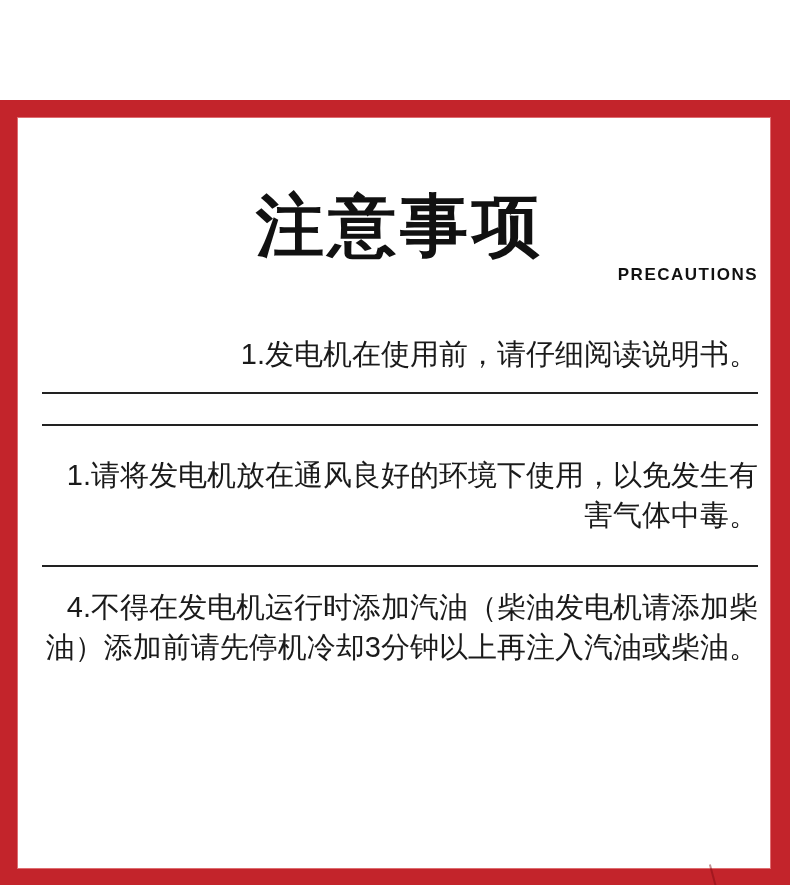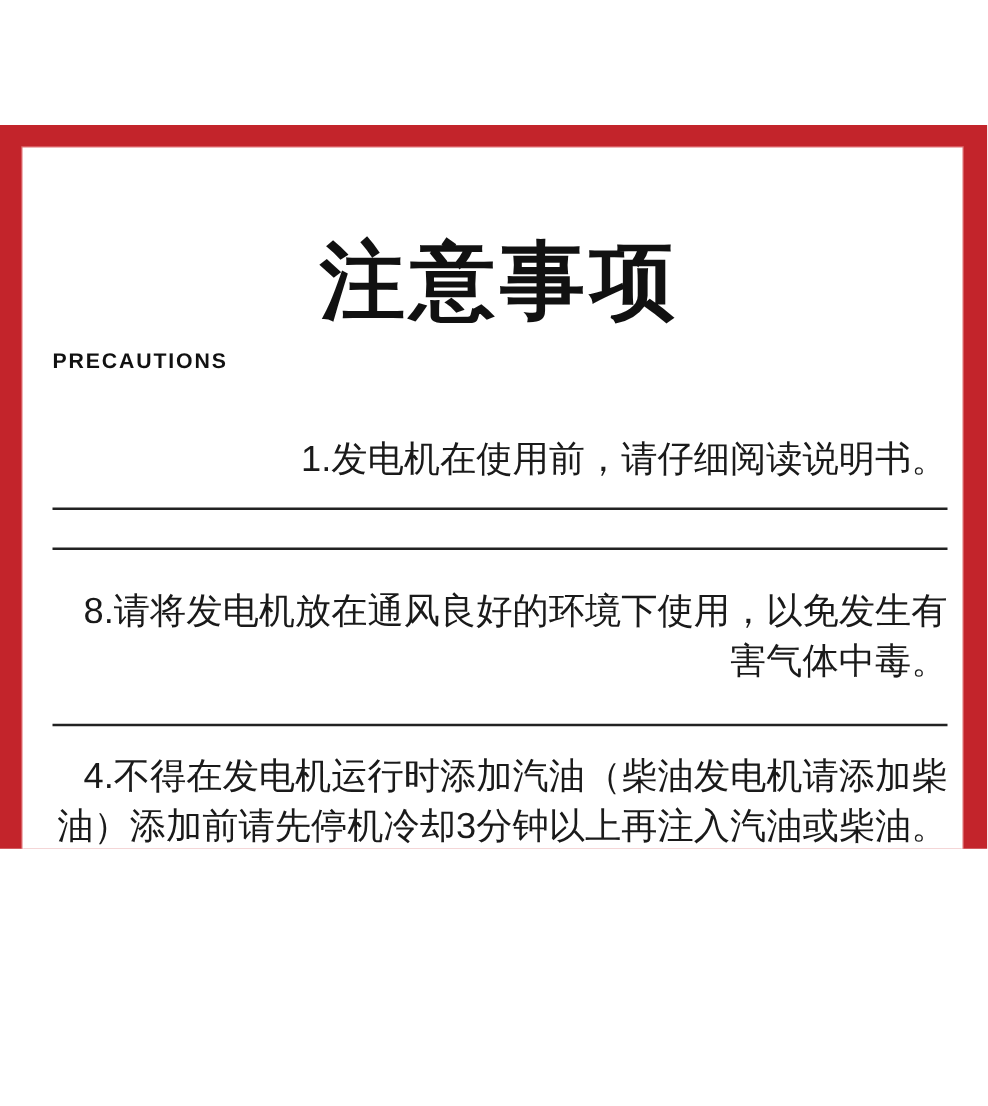--- a/index.html
+++ b/index.html
@@ -6,21 +6,21 @@
   html, body { margin: 0; padding: 0; }
   body {
     width: 790px;
     height: 885px;
     background: #ffffff;
     font-family: "Liberation Sans", "DejaVu Sans", sans-serif;
   }
   .page {
     position: relative;
     width: 790px;
-    height: 679px;
+    height: 885px;
     background: #ffffff;
     overflow: hidden;
   }
   .top-margin {
     position: absolute;
     top: 0; left: 0;
     width: 790px; height: 100px;
     background: #ffffff;
   }
   .red-frame {
@@ -41,22 +41,22 @@
   .title {
     margin: 0;
     text-align: center;
     font-size: 68px;
     line-height: 74px;
     font-weight: 800;
     letter-spacing: 4px;
     color: #111111;
   }
   .subtitle {
-    margin-top: 14px;
-    text-align: left;
+    margin-top: 0;
+    text-align: right;
     font-size: 17px;
     line-height: 26px;
     font-weight: 700;
     letter-spacing: 1.5px;
     color: #111111;
   }
   .item {
     margin: 0;
     font-size: 29px;
     line-height: 40px;
@@ -98,21 +98,21 @@
 
       <div class="subtitle">PRECAUTIONS</div>
 
       <p class="item i1">1.发电机在使用前，请仔细阅读说明书。</p>
 
       <div class="sep s1"></div>
 
 
       <div class="sep s2"></div>
 
-      <p class="item i3">8.请将发电机放在通风良好的环境下使用，以免发生有害气体中毒。</p>
+      <p class="item i3">1.请将发电机放在通风良好的环境下使用，以免发生有害气体中毒。</p>
 
       <div class="sep s3"></div>
 
       <p class="item i4">4.不得在发电机运行时添加汽油（柴油发电机请添加柴油）添加前请先停机冷却3分钟以上再注入汽油或柴油。</p>
     </div>
 
     <div class="streak"></div>
   </div>
 </div>
 

